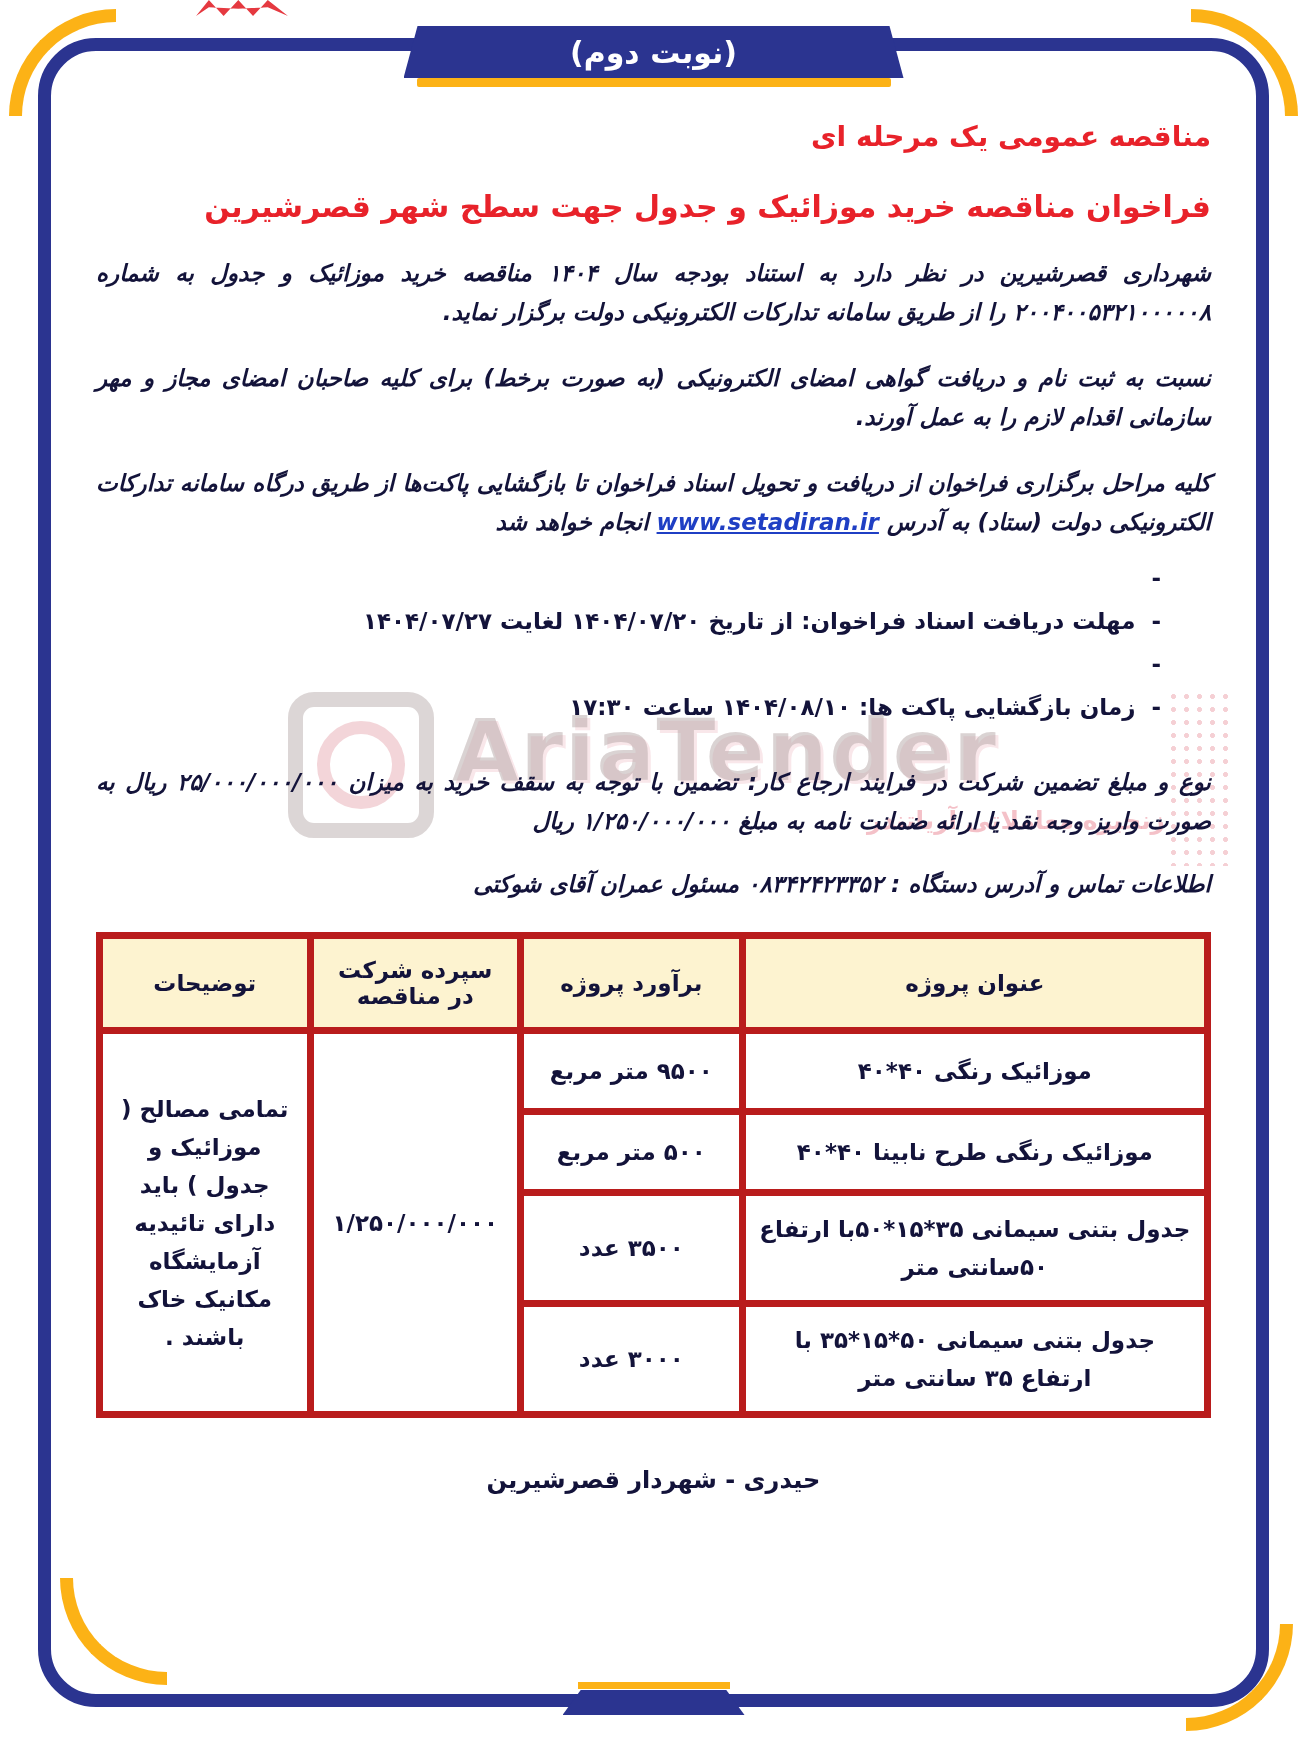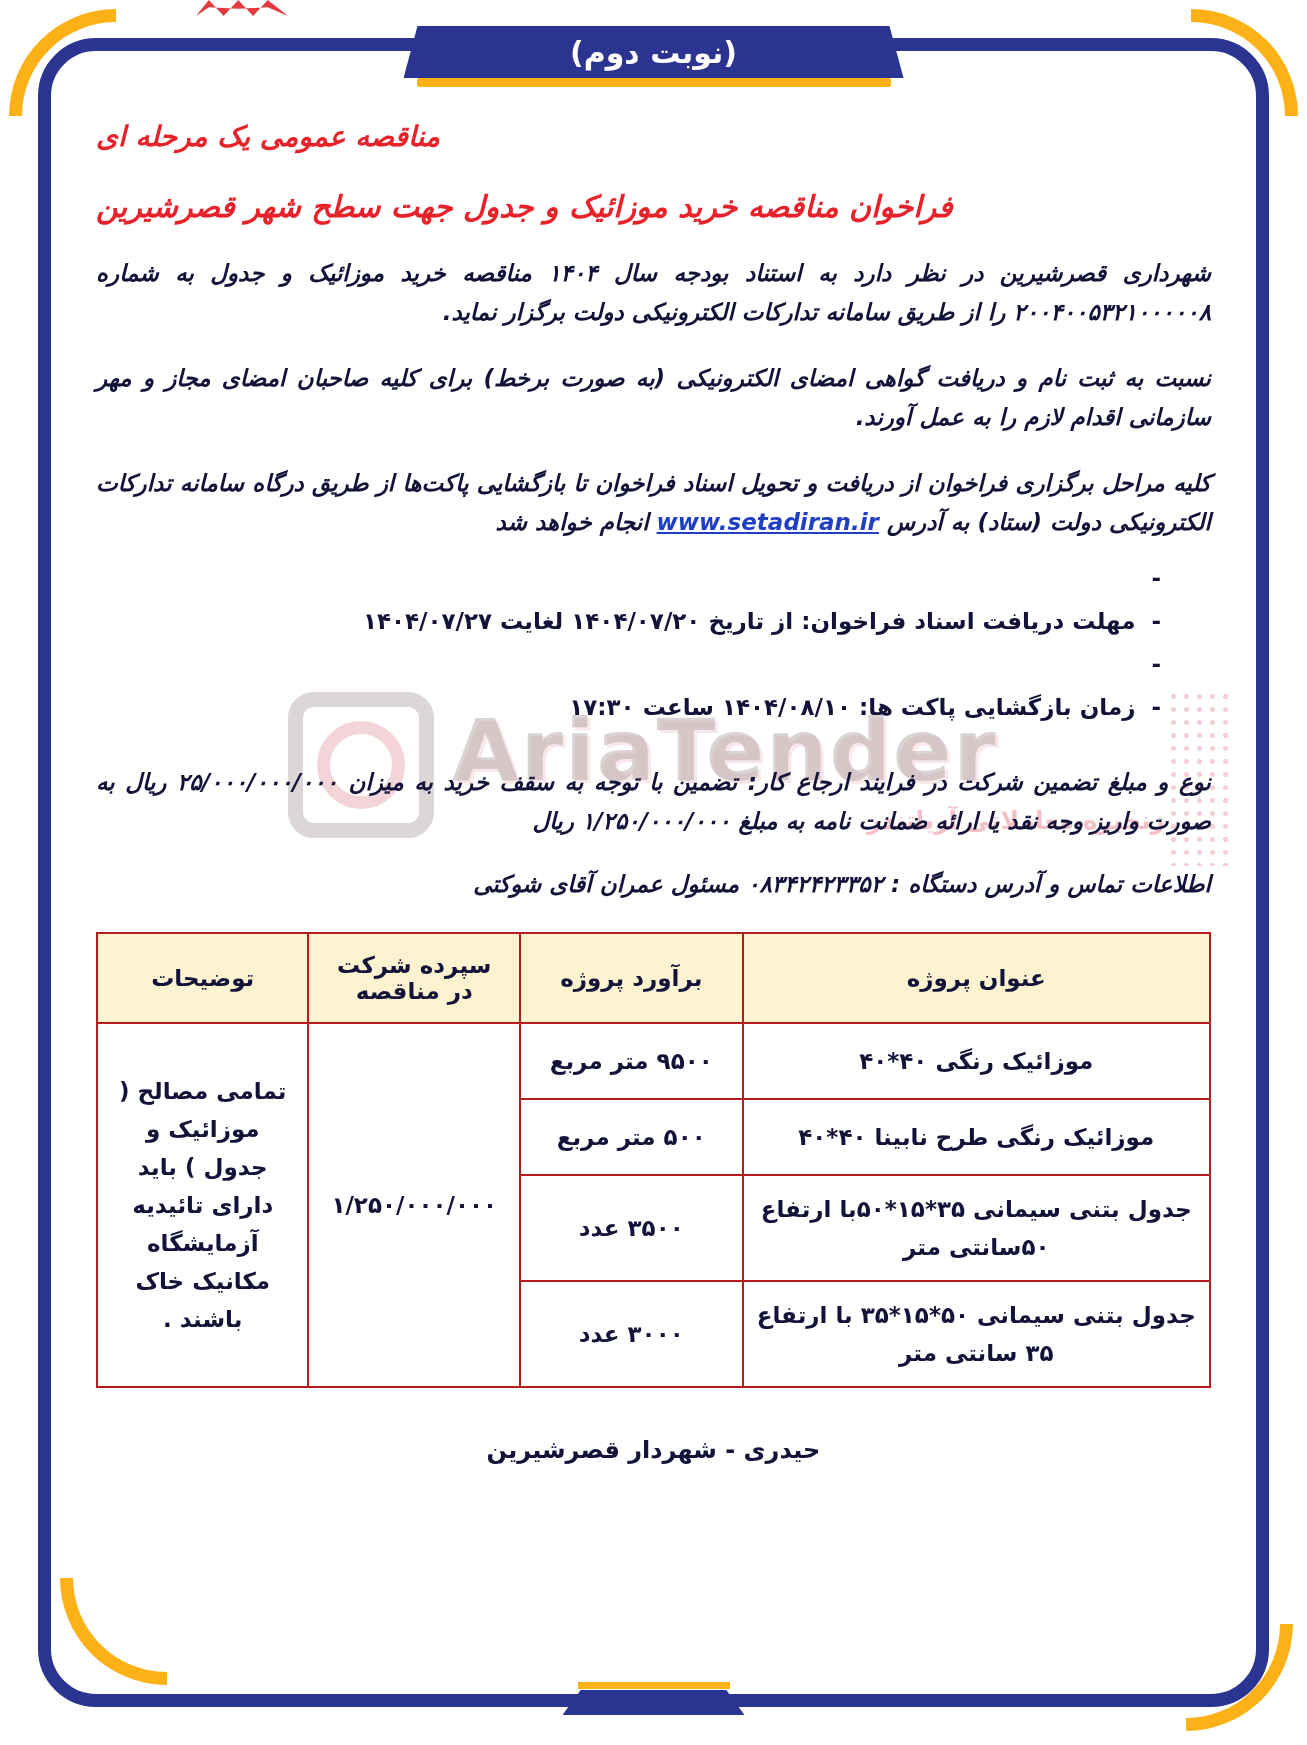--- a/index.html
+++ b/index.html
@@ -70,40 +70,40 @@
     position:absolute;right:74px;top:690px;width:66px;height:176px;
     background-image:radial-gradient(rgba(233,150,160,.45) 2.2px, transparent 2.7px);
     background-size:13px 13px;
   }
   
   .content{
     position:absolute;top:96px;left:96px;right:96px;bottom:70px;
     direction:rtl;text-align:right;z-index:2;
   }
   .red{color:#e8222a;}
-  .center{text-align:left;font-style:italic;}
+  .center{text-align:right;}
   .h1{font-size:28px;margin:24px 0 0 0;font-weight:700;}
   .h2{font-size:30px;margin:36px 0 0 0;font-weight:700;}
   .para{
     font-size:23px;line-height:39px;margin:27px 0 0 0;
     text-align:justify;text-align-last:right;font-style:italic;
   }
   .para.first{margin-top:30px;}
   .link{color:#1f3fc4;text-decoration:underline;font-weight:700;}
   .sched-title{font-size:26px;margin-top:32px;}
   .bullets{margin-top:18px;}
   .bullet{display:flex;gap:16px;padding-right:50px;margin-bottom:7px;font-size:23px;line-height:36px;}
   .bullet .dash{flex:0 0 auto;}
   
   .tbl{
     width:100%;border-collapse:collapse;margin-top:28px;
     font-size:23px;
   }
   .tbl th,.tbl td{
-    border:2px solid #b91c1c;text-align:center;vertical-align:middle;
+    border:7px solid #b91c1c;text-align:center;vertical-align:middle;
     padding:6px 12px;font-weight:700;
   }
   .tbl th{background:#fdf3d0;height:76px;}
   .tbl td{line-height:38px;}
   .r-sm td{height:62px;}
   .r-lg td{height:92px;}
   .c-title{width:42%;}
   .c-amount{width:20%;}
   .c-deposit{width:19%;}
   .c-notes{width:19%;}

